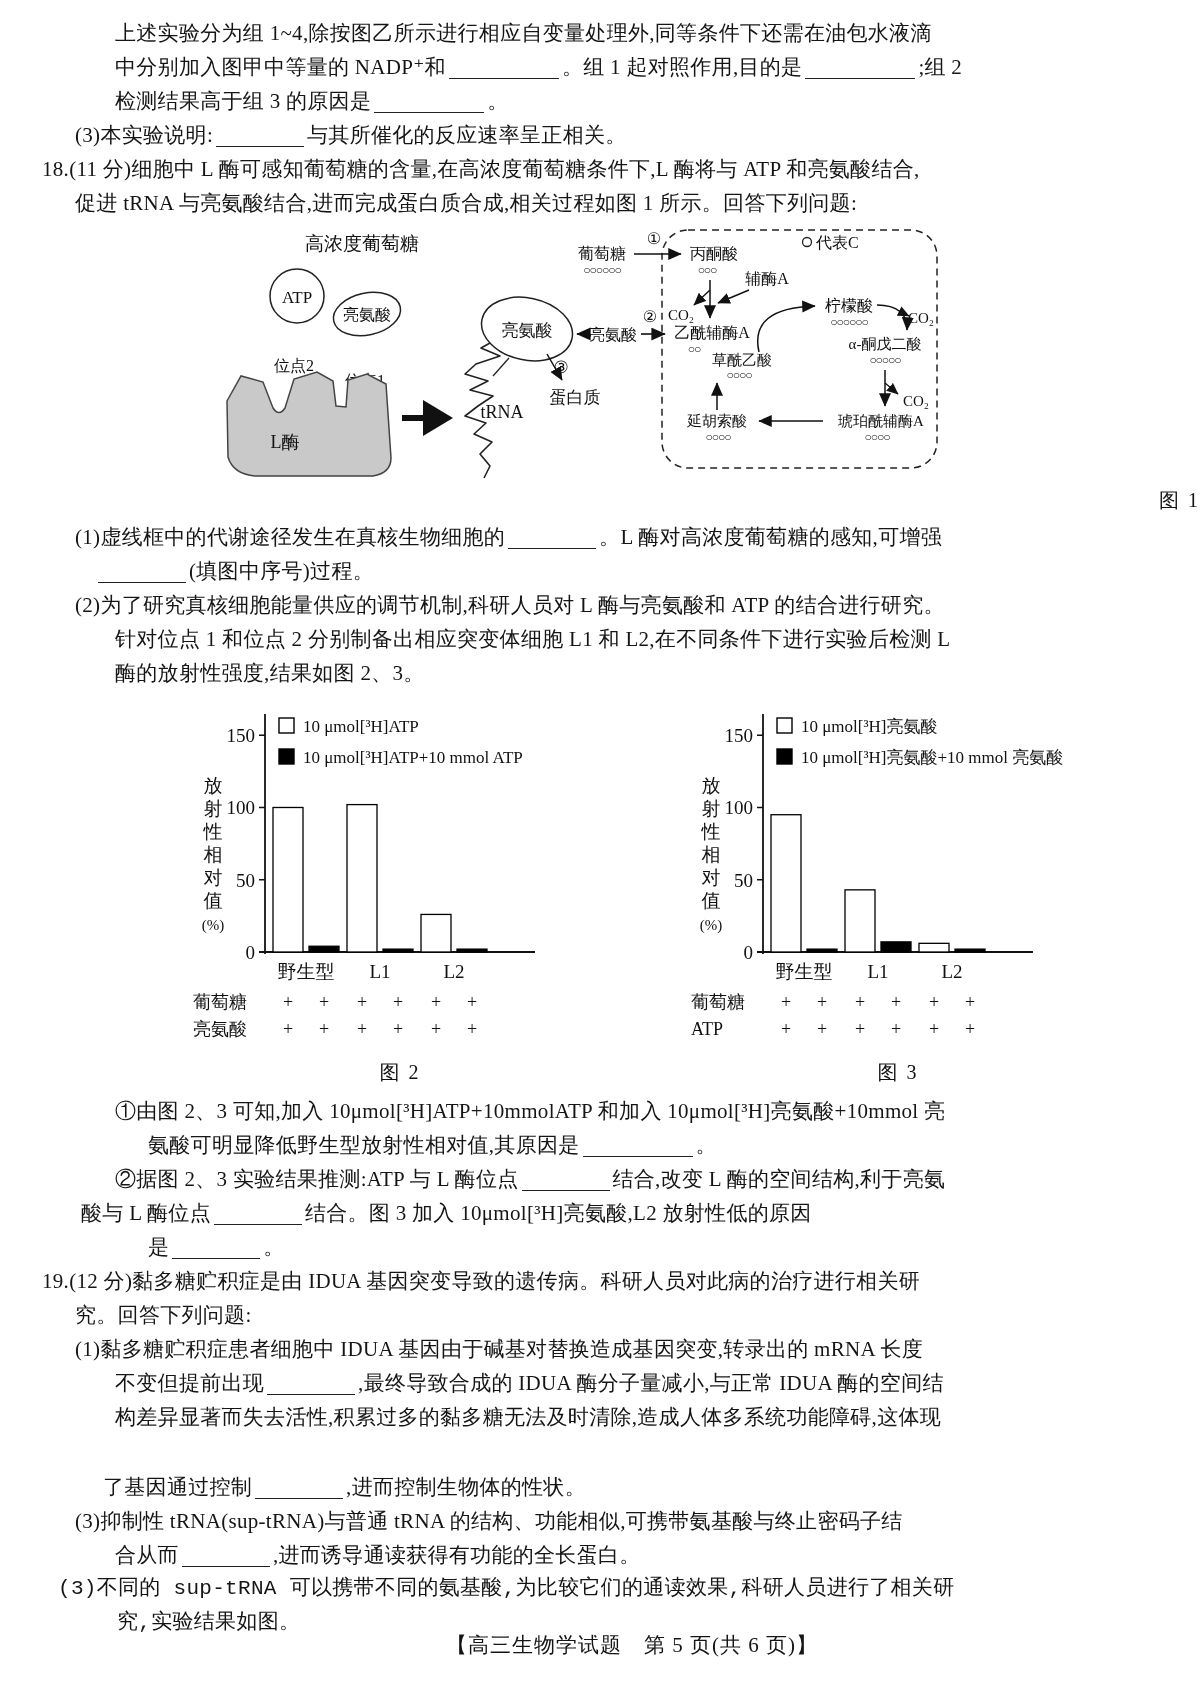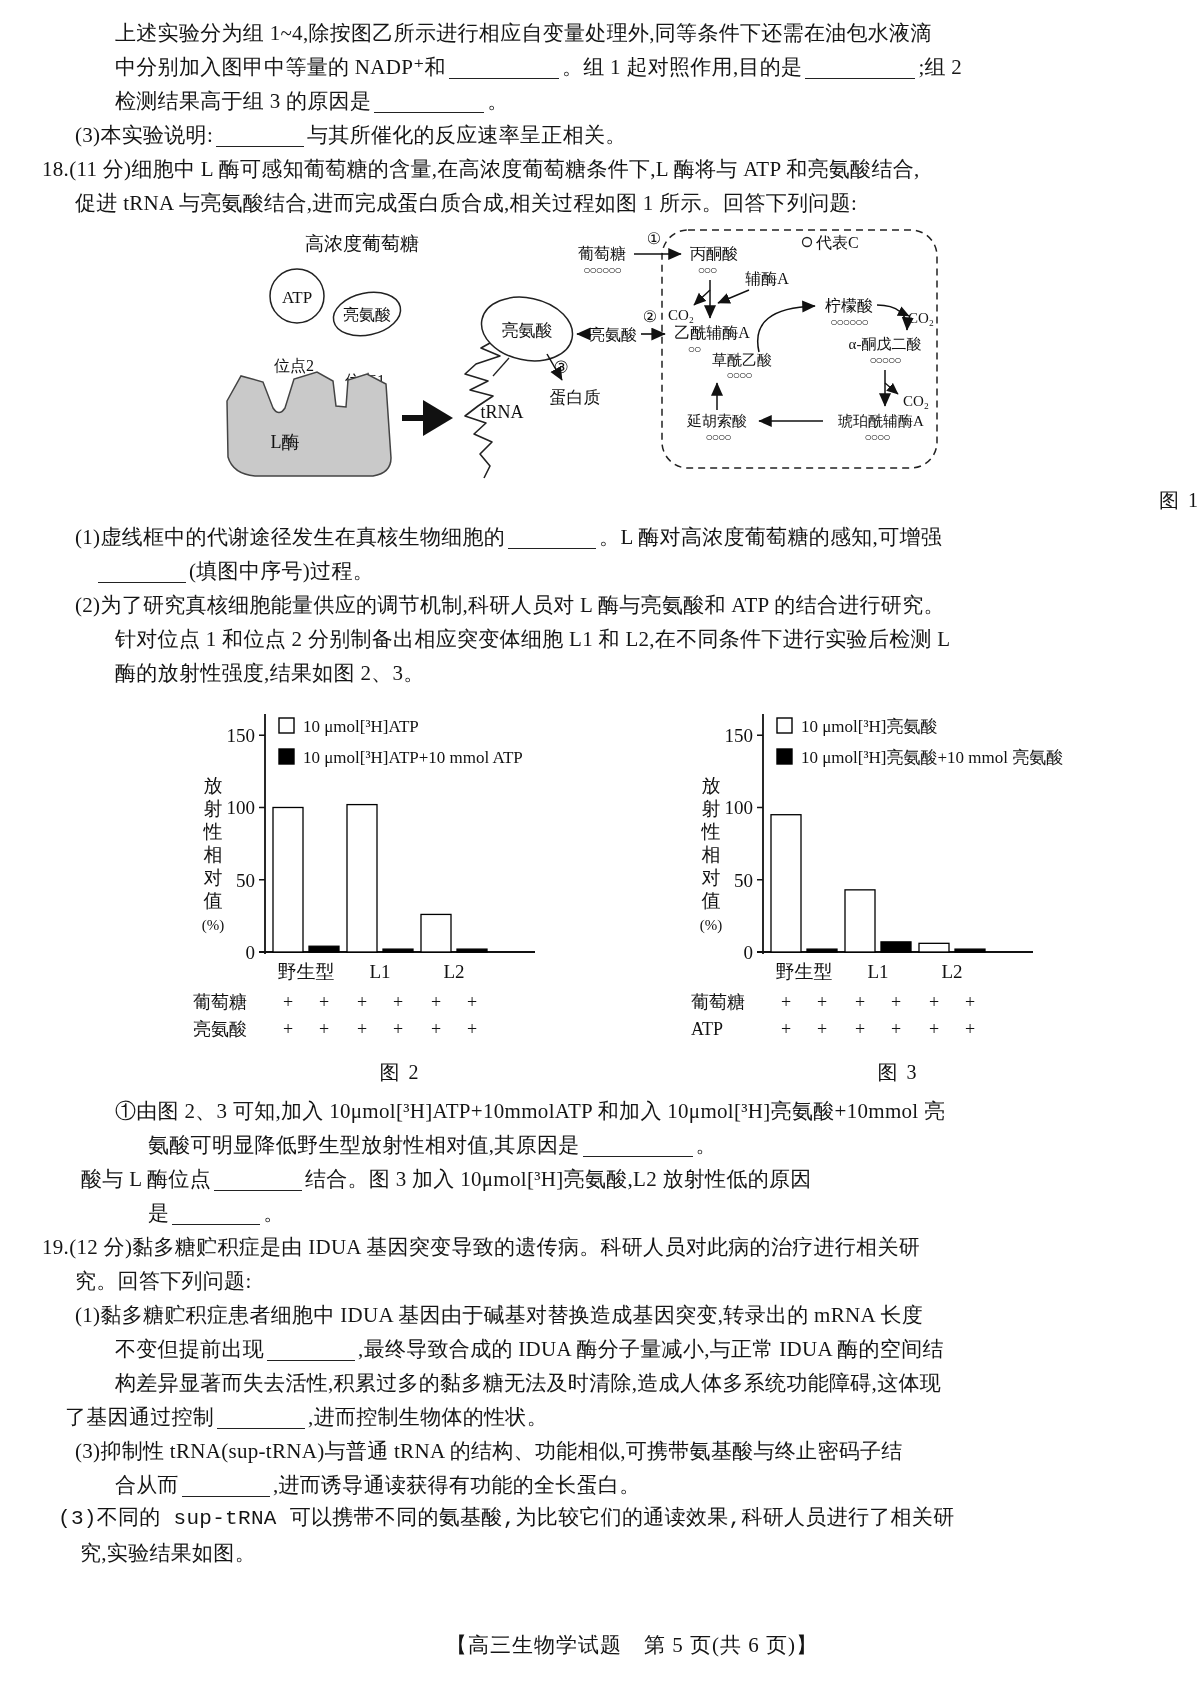--- a/index.html
+++ b/index.html
@@ -210,28 +210,29 @@
         <text x="233" y="341" font-size="18" text-anchor="middle">+</text>
         <text x="271" y="341" font-size="18" text-anchor="middle">+</text>
         <text x="307" y="341" font-size="18" text-anchor="middle">+</text>
         <text x="235" y="385" font-size="20" text-anchor="middle" letter-spacing="2">图 3</text>
       </svg>
   </div>
 
   <div class="text-block">
       <div class="tline" style="padding-left: 115px;">①由图 2、3 可知,加入 10μmol[³H]ATP+10mmolATP 和加入 10μmol[³H]亮氨酸+10mmol 亮</div>
       <div class="tline" style="padding-left: 148px;">氨酸可明显降低野生型放射性相对值,其原因是<span class="blank" style="width: 110px;"></span>。</div>
+      <div class="tline" style="padding-left: 115px;">②据图 2、3 实验结果推测:ATP 与 L 酶位点<span class="blank" style="width: 88px;"></span>结合,改变 L 酶的空间结构,利于亮氨</div>
       <div class="tline" style="padding-left: 81px;">酸与 L 酶位点<span class="blank" style="width: 88px;"></span>结合。图 3 加入 10μmol[³H]亮氨酸,L2 放射性低的原因</div>
       <div class="tline" style="padding-left: 148px;">是<span class="blank" style="width: 88px;"></span>。</div>
       <div class="tline" style="padding-left: 42px;">19.(12 分)黏多糖贮积症是由 IDUA 基因突变导致的遗传病。科研人员对此病的治疗进行相关研</div>
       <div class="tline" style="padding-left: 75px;">究。回答下列问题:</div>
       <div class="tline" style="padding-left: 75px;">(1)黏多糖贮积症患者细胞中 IDUA 基因由于碱基对替换造成基因突变,转录出的 mRNA 长度</div>
       <div class="tline" style="padding-left: 115px;">不变但提前出现<span class="blank" style="width: 88px;"></span>,最终导致合成的 IDUA 酶分子量减小,与正常 IDUA 酶的空间结</div>
       <div class="tline" style="padding-left: 115px;">构差异显著而失去活性,积累过多的黏多糖无法及时清除,造成人体多系统功能障碍,这体现</div>
-      <div class="tline" style="padding-left: 65px;">了基因通过控制<span class="blank" style="width: 88px;"></span>,进而控制生物体的性状。</div>
+      <div class="tline" style="padding-left: 103px; margin-top: 36px;">了基因通过控制<span class="blank" style="width: 88px;"></span>,进而控制生物体的性状。</div>
       <div class="tline" style="padding-left: 75px;">(3)抑制性 tRNA(sup-tRNA)与普通 tRNA 的结构、功能相似,可携带氨基酸与终止密码子结</div>
       <div class="tline" style="padding-left: 115px;">合从而<span class="blank" style="width: 88px;"></span>,进而诱导通读获得有功能的全长蛋白。</div>
       <div class="tline" style="padding-left: 58px; font-family: Liberation Mono, monospace;">(3)不同的 sup-tRNA 可以携带不同的氨基酸,为比较它们的通读效果,科研人员进行了相关研</div>
-      <div class="tline" style="padding-left: 80px;">究,实验结果如图。</div>
+      <div class="tline" style="padding-left: 117px; font-family: Liberation Mono, monospace;">究,实验结果如图。</div>
     </div>
 
   <div class="footer">【高三生物学试题　第 5 页(共 6 页)】</div>
 </div>
 
 </body></html>

